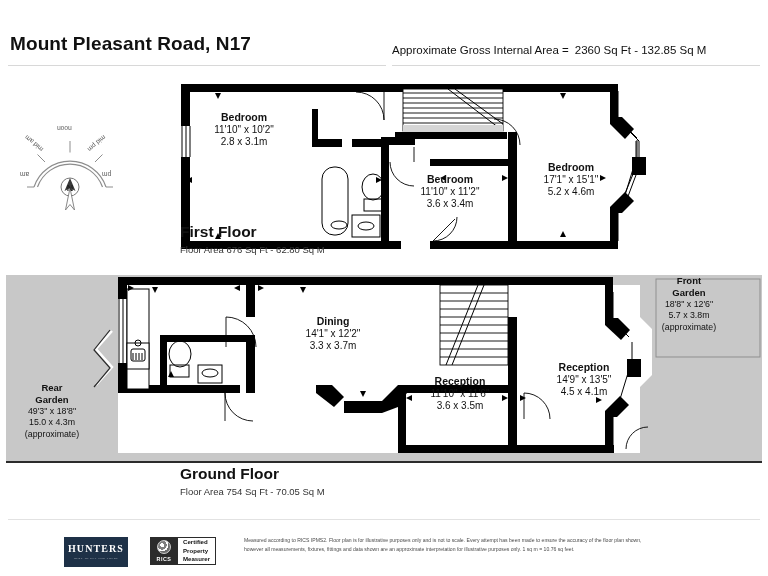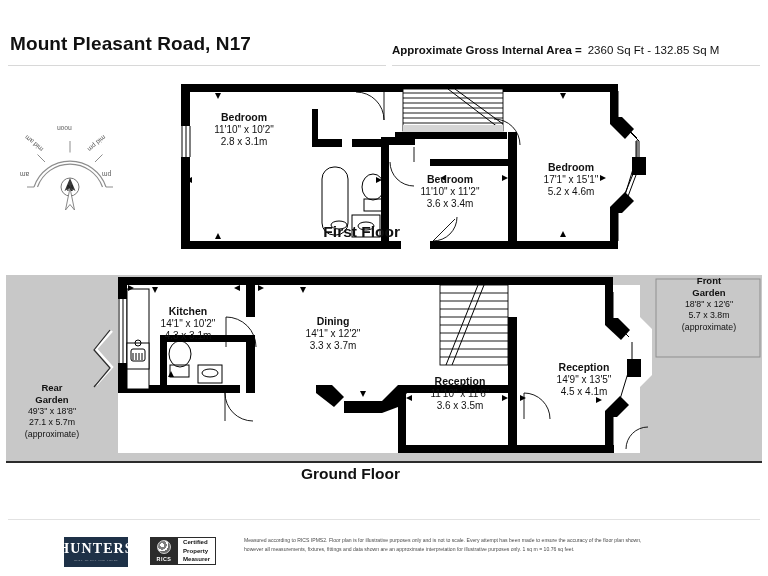--- a/index.html
+++ b/index.html
@@ -13,51 +13,51 @@
   }
   .page{position:relative;width:768px;height:576px;margin-top:19px;}
 
   
   .header{position:absolute;left:0;top:0;width:768px;height:48px;}
   .addr{
     position:absolute;left:10px;top:14px;
     font-size:19px;font-weight:bold;color:#111;letter-spacing:.1px;
   }
   .gia-wrap{position:absolute;left:392px;top:21px;white-space:nowrap;}
-  .gia-label{font-size:11.5px;font-weight:bold;color:#111;}
+  .gia-label{font-size:11.5px;font-weight:normal;color:#111;}
   .gia-value{font-size:11.5px;color:#111;margin-left:6px;}
   .rule{position:absolute;background:#d8d8d8;height:1px;}
   .rule-left{left:8px;top:46px;width:378px;}
   .rule-right{left:392px;top:46px;width:368px;}
 
   
   .stage{position:absolute;left:0;top:48px;width:768px;height:450px;}
   .stage svg{display:block;}
 
   
   .lbl{position:absolute;text-align:center;line-height:1.22;}
   .room-name{font-size:10.5px;font-weight:bold;color:#111;}
   .room-dim{font-size:10px;color:#111;}
   .garden-name{font-size:9.5px;font-weight:bold;color:#111;line-height:1.25;}
   .garden-dim{font-size:8.8px;color:#111;line-height:1.3;}
 
-  .floor-title{position:absolute;text-align:right;}
+  .floor-title{position:absolute;text-align:left;}
   .floor-title .ft-main{font-size:15.5px;font-weight:bold;color:#111;}
   .floor-title .ft-sub{font-size:9.5px;color:#333;margin-top:3px;}
 
   
   .footer{position:absolute;left:0;top:500px;width:768px;height:76px;}
   .footer-rule{position:absolute;left:8px;top:0px;width:752px;height:1px;background:#e2e2e2;}
   .logo-hunters{
     position:absolute;left:64px;top:18px;width:62px;height:28px;
     background:#1e3147;border:1px solid #1e3147;
     display:flex;flex-direction:column;align-items:center;justify-content:center;
   }
   .logo-hunters .h1{
-    color:#fff;font-family:"Liberation Serif",serif;font-size:14px;
+    color:#fff;font-family:"Liberation Serif",serif;font-size:10px;
     letter-spacing:1.1px;font-weight:bold;line-height:1;
   }
   .logo-hunters .h2{
     color:#c9ccd2;font-size:2.9px;letter-spacing:.45px;margin-top:3px;line-height:1;
     font-family:"Liberation Serif",serif;
   }
   .logo-rics{position:absolute;left:150px;top:18px;height:28px;display:flex;}
   .rics-mark{
     width:28px;height:28px;background:#2b2b2b;
     display:flex;flex-direction:column;align-items:center;justify-content:center;
@@ -371,27 +371,23 @@
     </div>
 
     <div class="lbl" style="left:516px;top:94px;width:110px;">
       <div class="room-name">Bedroom</div>
       <div class="room-dim">17'1" x 15'1"</div>
       <div class="room-dim">5.2 x 4.6m</div>
     </div>
 
     <div class="floor-title" style="left:180px;top:156px;width:220px;">
       <div class="ft-main">First Floor</div>
-    </div>
-
-    <div class="lbl" style="left:130px;top:238px;width:116px;">
-      <div class="room-name">Kitchen</div>
-      <div class="room-dim">14'1" x 10'2"</div>
-      <div class="room-dim">4.3 x 3.1m</div>
-    </div>
+      <div class="ft-sub">Floor Area 676 Sq Ft - 62.80 Sq M</div>
+    </div>
+
 
     <div class="lbl" style="left:275px;top:248px;width:116px;">
       <div class="room-name">Dining</div>
       <div class="room-dim">14'1" x 12'2"</div>
       <div class="room-dim">3.3 x 3.7m</div>
     </div>
 
     <div class="lbl" style="left:402px;top:308px;width:116px;">
       <div class="room-name">Reception</div>
       <div class="room-dim">11'10" x 11'6"</div>
@@ -401,34 +397,35 @@
     <div class="lbl" style="left:526px;top:294px;width:116px;">
       <div class="room-name">Reception</div>
       <div class="room-dim">14'9" x 13'5"</div>
       <div class="room-dim">4.5 x 4.1m</div>
     </div>
 
     <div class="lbl" style="left:6px;top:315px;width:92px;">
       <div class="garden-name">Rear</div>
       <div class="garden-name">Garden</div>
       <div class="garden-dim">49'3" x 18'8"</div>
-      <div class="garden-dim">27.1 x 5.7m</div>
+      <div class="garden-dim">15.0 x 4.3m</div>
       <div class="garden-dim">(approximate)</div>
     </div>
 
-    <div class="lbl" style="left:660px;top:208px;width:98px;">
+    <div class="lbl" style="left:640px;top:208px;width:98px;">
       <div class="garden-name">Front</div>
       <div class="garden-name">Garden</div>
       <div class="garden-dim">18'8" x 12'6"</div>
       <div class="garden-dim">5.7 x 3.8m</div>
       <div class="garden-dim">(approximate)</div>
     </div>
 
     <div class="floor-title" style="left:180px;top:398px;width:220px;">
       <div class="ft-main">Ground Floor</div>
+      <div class="ft-sub">Floor Area 754 Sq Ft - 70.05 Sq M</div>
     </div>
   </div>
 
   <div class="footer">
     <div class="footer-rule"></div>
 
     <div class="logo-hunters">
       <div class="h1">HUNTERS</div>
       <div class="h2">HERE TO GET YOU THERE</div>
     </div>

